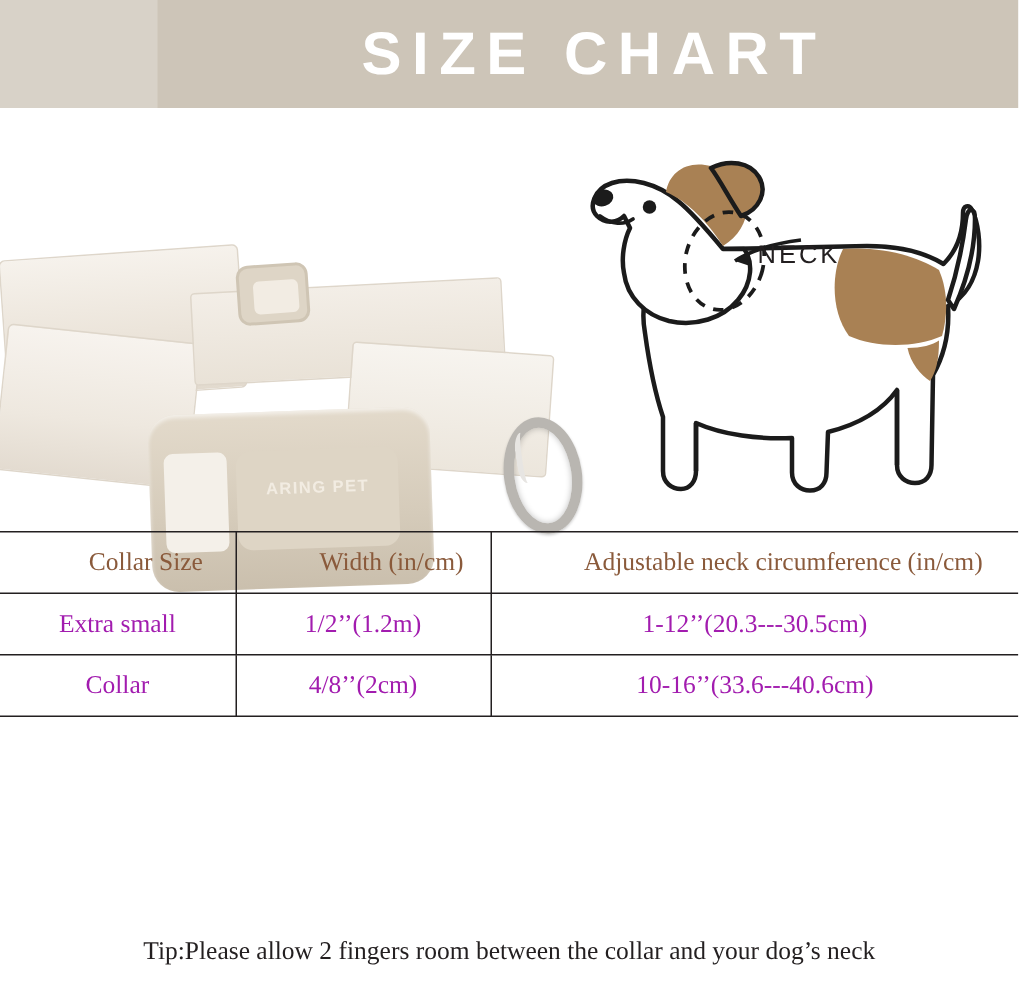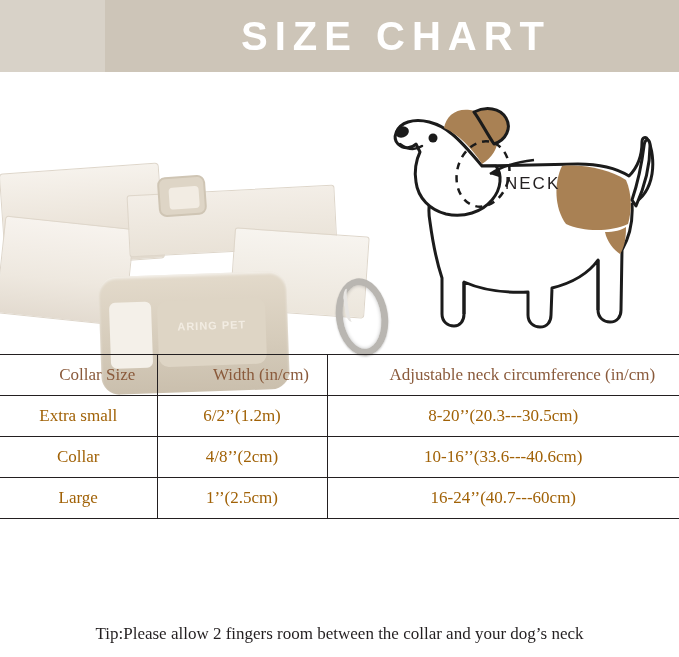--- a/index.html
+++ b/index.html
@@ -164,21 +164,21 @@
   }
 
   
   .dog-svg {
     position: absolute;
     left: 386px; top: 10px;
     width: 290px; height: 265px;
   }
   .neck-label {
     position: absolute;
-    left: 505px; top: 102px;
+    left: 505px; top: 88px;
     color: #231f20;
     font-family: "Liberation Sans", sans-serif;
     font-size: 17px;
     letter-spacing: 2px;
   }
 
   
   .table-wrap {
     position: absolute;
     left: 0; top: 354px;
@@ -188,21 +188,21 @@
     width: 679px;
     border-collapse: collapse;
     table-layout: fixed;
   }
   table.size-table th, table.size-table td {
     border: 1px solid #231f20;
     height: 41px;
     text-align: center;
     vertical-align: middle;
     font-size: 17px;
-    color: #a16207;
+    color: #a21caf;
     font-family: "Liberation Serif", serif;
   }
   table.size-table th {
     color: #8a5a3b;
     font-weight: normal;
     padding-left: 39px;
   }
   table.size-table thead th:nth-child(1),
   table.size-table tbody td:nth-child(1) { width: 157px; }
   table.size-table thead th:nth-child(2),
@@ -288,32 +288,27 @@
       <thead>
         <tr>
           <th>Collar Size</th>
           <th>Width (in/cm)</th>
           <th>Adjustable neck circumference (in/cm)</th>
         </tr>
       </thead>
       <tbody>
         <tr>
           <td>Extra small</td>
-          <td>6/2’’(1.2m)</td>
-          <td>8-20’’(20.3---30.5cm)</td>
+          <td>1/2’’(1.2m)</td>
+          <td>1-12’’(20.3---30.5cm)</td>
         </tr>
         <tr>
           <td>Collar</td>
           <td>4/8’’(2cm)</td>
           <td>10-16’’(33.6---40.6cm)</td>
         </tr>
-        <tr>
-          <td>Large</td>
-          <td>1’’(2.5cm)</td>
-          <td>16-24’’(40.7---60cm)</td>
-        </tr>
       </tbody>
     </table>
   </div>
 
   <div class="tip">Tip:Please allow 2 fingers room between the collar and your dog’s neck</div>
 
 </div>
 
 </body></html>

